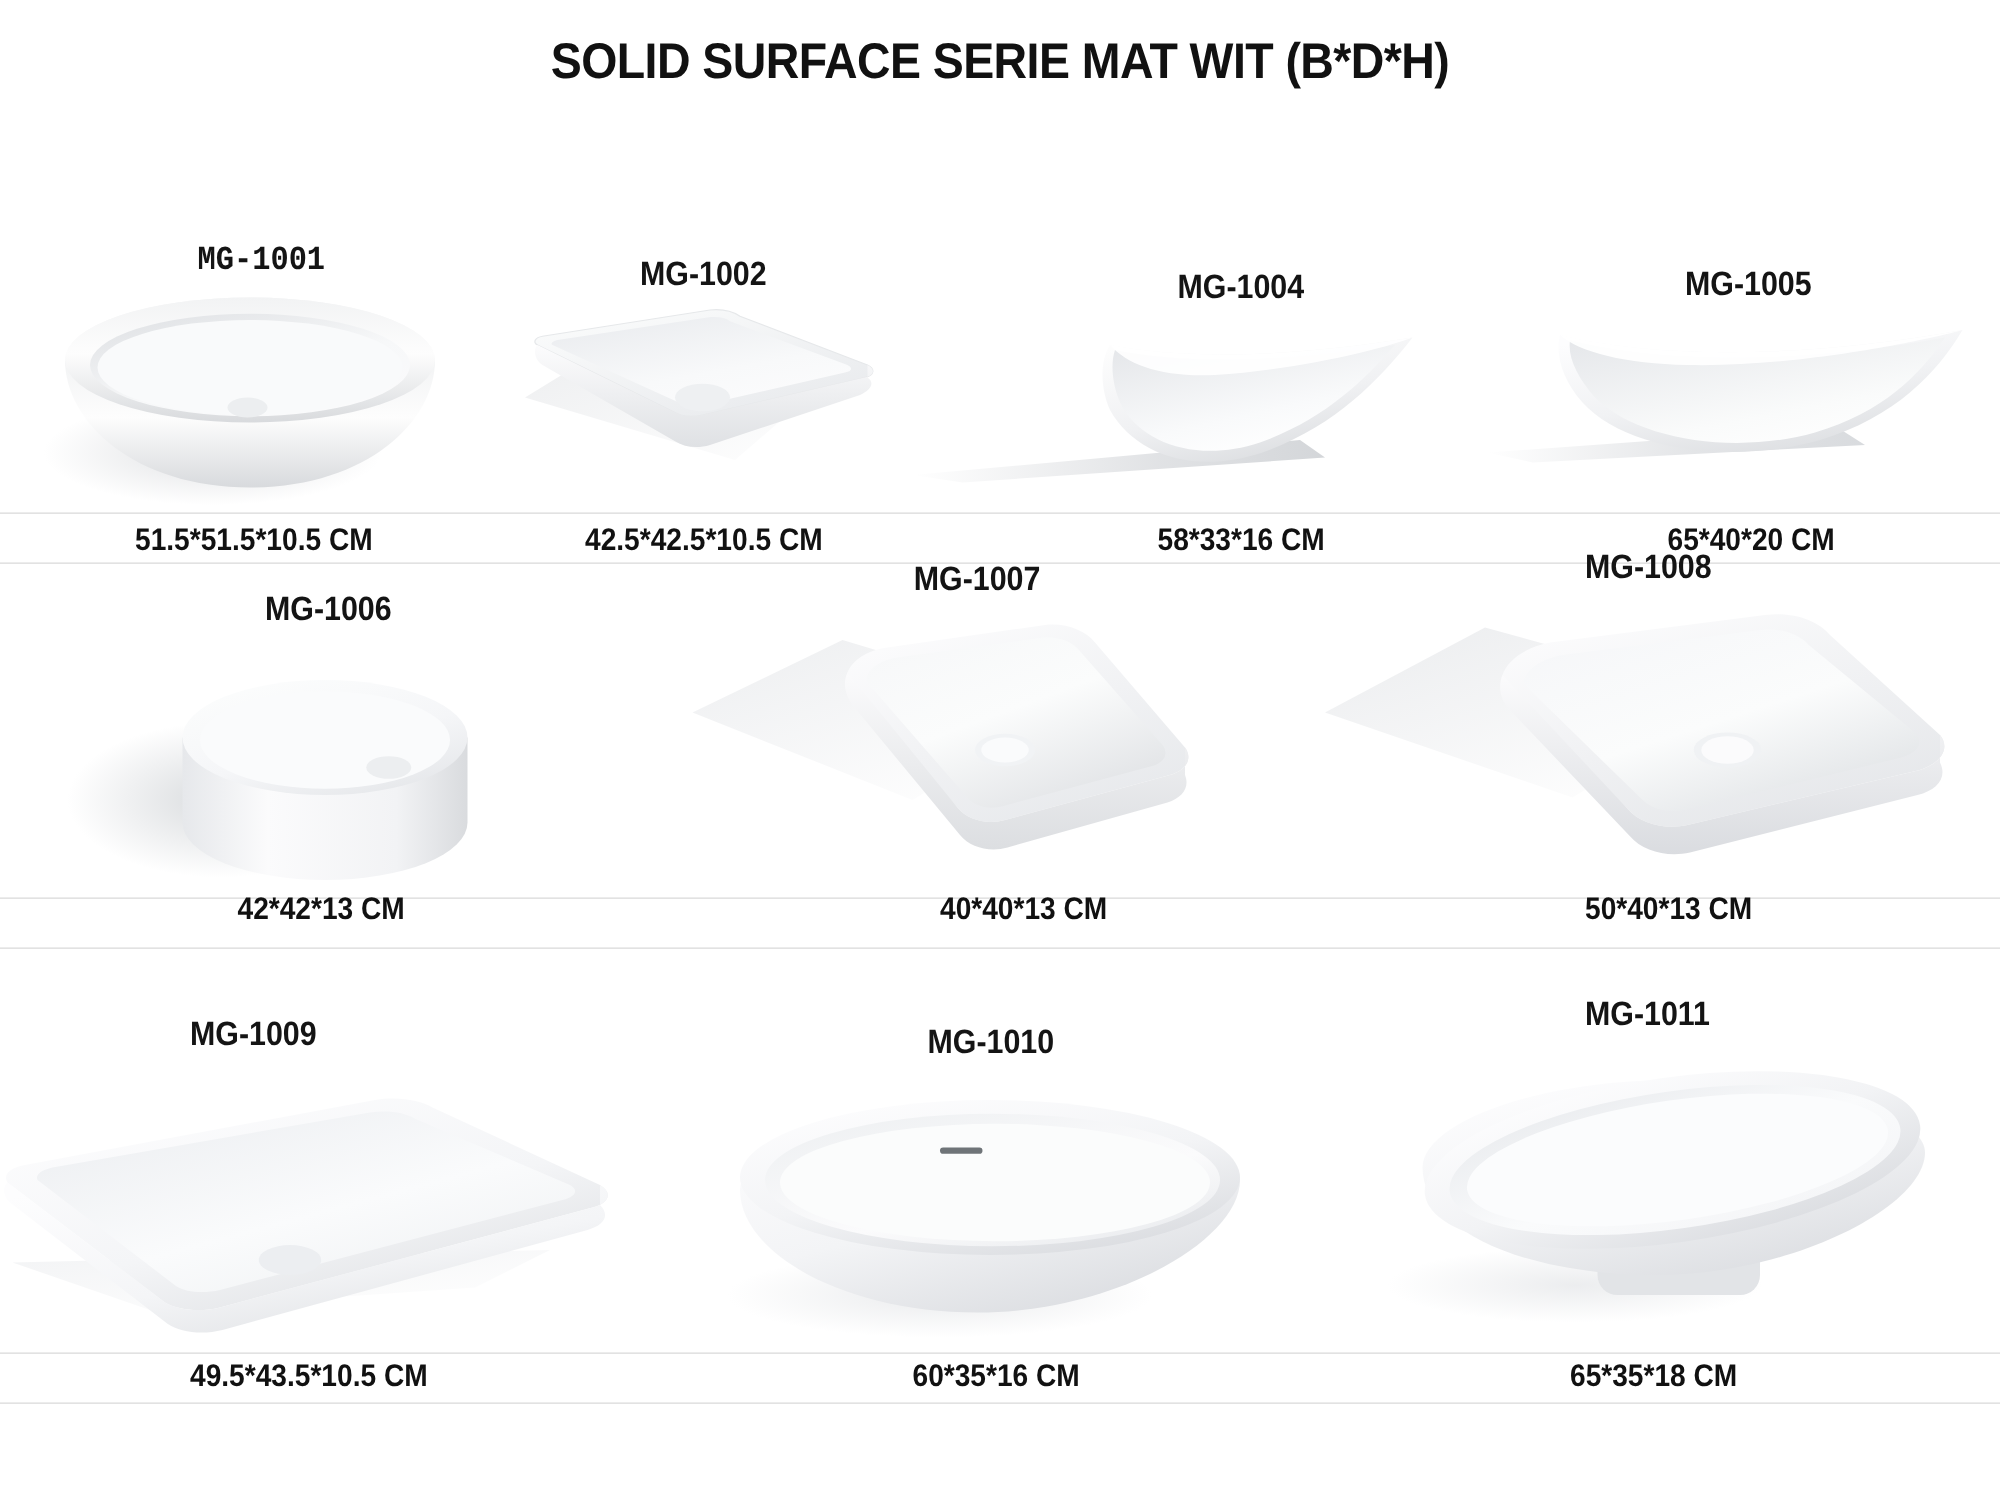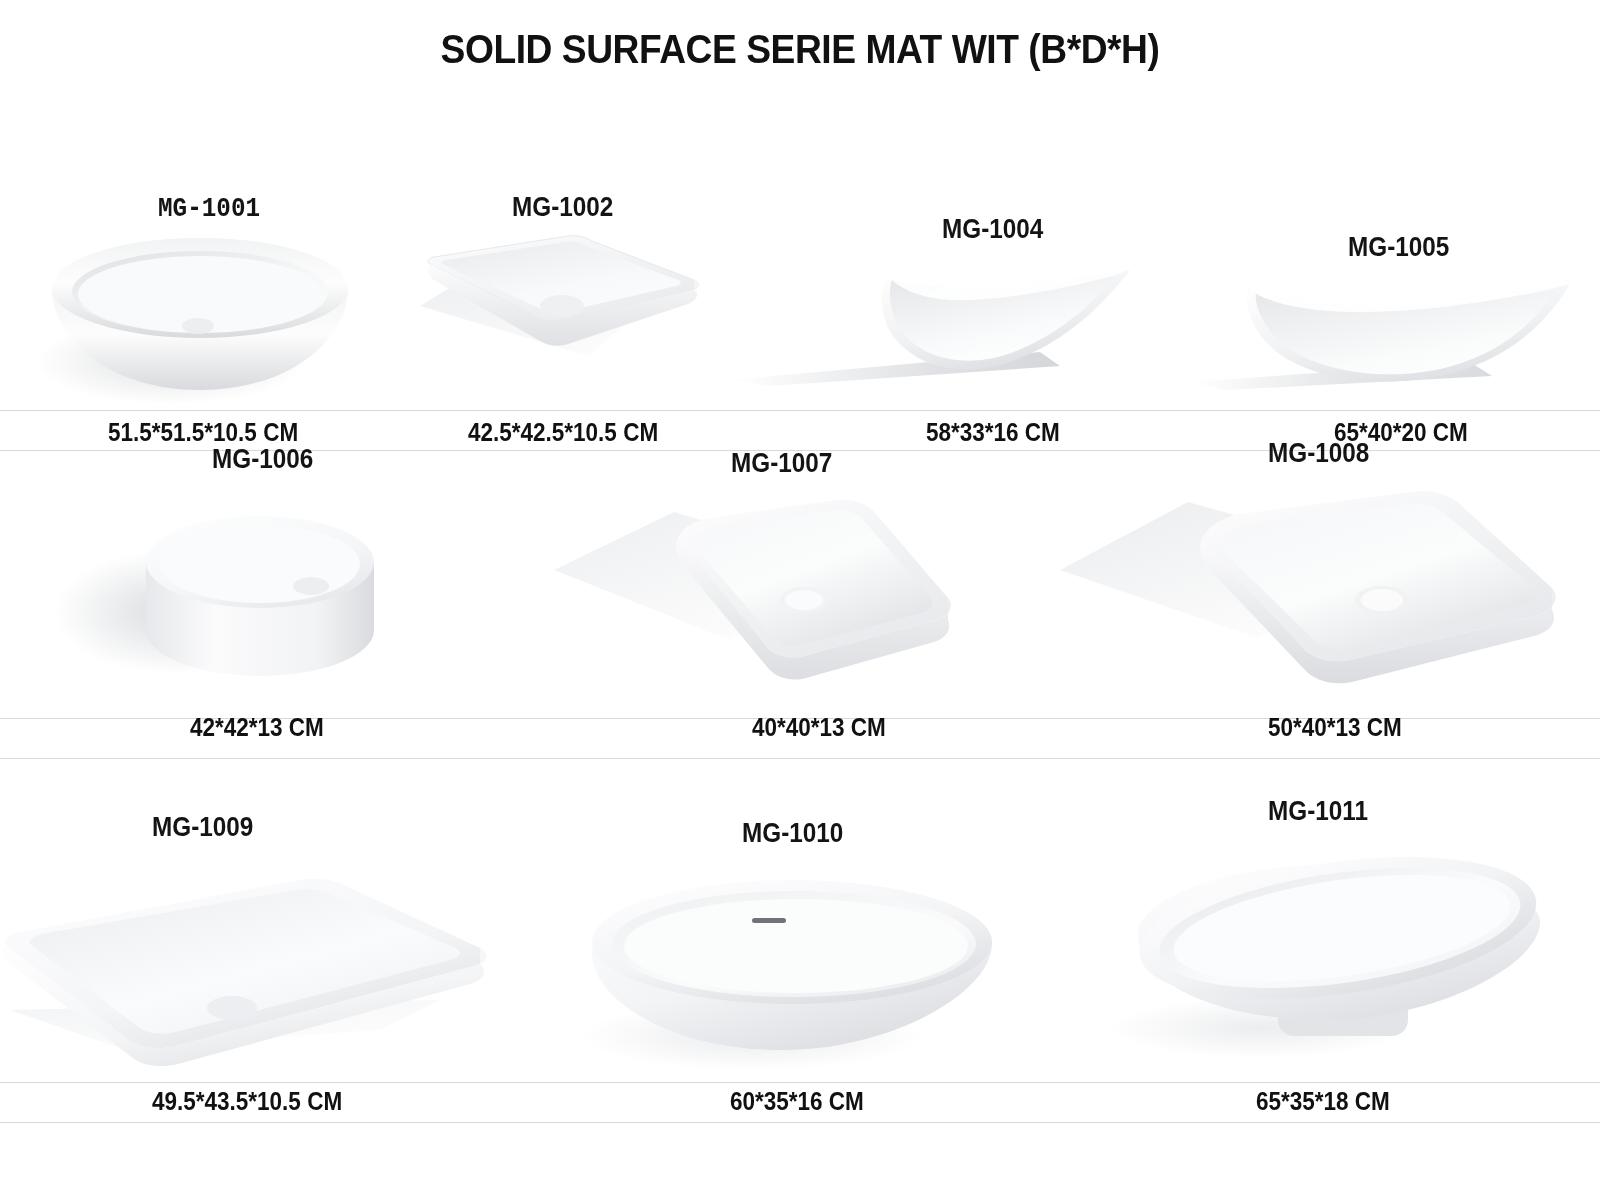--- a/index.html
+++ b/index.html
@@ -108,21 +108,21 @@
         <path d="M22,58 A148,50 0 0 0 318,58 A148,50 0 0 0 22,58 Z" fill="url(#g1out)"></path>
         <path d="M22,58 C22,108 78,160 170,160 C262,160 318,108 318,58 Z" fill="url(#g1out)"></path>
         <ellipse cx="170" cy="58" rx="148" ry="50" fill="url(#g1out)"></ellipse>
         <ellipse cx="170" cy="62" rx="128" ry="41" fill="url(#g1in)"></ellipse>
         <ellipse cx="170" cy="64" rx="122" ry="38" fill="#f9fafb"></ellipse>
         <ellipse cx="168" cy="96" rx="16" ry="8" fill="#eceef0"></ellipse>
       </svg>
     </div>
   </div>
 
-  <div class="cell" style="left:400px; top:100px; width:330px; height:230px;">
+  <div class="cell" style="left:400px; top:112px; width:330px; height:230px;">
     <div class="code" style="left:112px; top:22px;">MG-1002</div>
     <div class="art" style="left:12px; top:58px;">
       <svg width="310" height="160" viewBox="0 0 310 160">
         <defs>
           <linearGradient id="g2sh" x1="0" y1="0" x2="1" y2="1">
             <stop offset="0%" stop-color="#dcdee1"></stop>
             <stop offset="100%" stop-color="#ffffff"></stop>
           </linearGradient>
           <linearGradient id="g2top" x1="0.1" y1="0" x2="0.9" y2="1">
             <stop offset="0%" stop-color="#fbfcfc"></stop>
@@ -170,21 +170,21 @@
           </linearGradient>
         </defs>
         <path d="M20,136 L330,108 L350,122 L60,142 Z" fill="url(#g4sh)" opacity="0.8"></path>
         <path d="M178,32 C230,42 310,44 420,26 C392,62 356,98 300,118 C246,136 198,120 178,84 C170,66 170,44 178,32 Z" fill="url(#g4body)"></path>
         <path d="M182,36 C232,46 306,48 406,32 C380,62 348,92 298,110 C250,126 206,112 188,82 C180,66 178,48 182,36 Z" fill="url(#g4in)"></path>
         <path d="M178,32 C230,42 310,44 420,26 C400,34 330,52 262,56 C220,58 192,48 178,32 Z" fill="#ffffff" opacity="0.9"></path>
       </svg>
     </div>
   </div>
 
-  <div class="cell" style="left:1170px; top:120px; width:430px; height:230px;">
+  <div class="cell" style="left:1170px; top:100px; width:430px; height:230px;">
     <div class="code" style="left:178px; top:42px;">MG-1005</div>
     <div class="art" style="left:0px; top:68px;">
       <svg width="420" height="145" viewBox="0 0 420 145">
         <defs>
           <linearGradient id="g5sh" x1="0" y1="0" x2="1" y2="0">
             <stop offset="0%" stop-color="#ffffff"></stop>
             <stop offset="55%" stop-color="#dcdee1"></stop>
             <stop offset="100%" stop-color="#cfd2d6"></stop>
           </linearGradient>
           <linearGradient id="g5body" x1="0.25" y1="0" x2="0.75" y2="1">
@@ -211,21 +211,21 @@
     <div class="dim" style="left:108px; top:7px;">51.5*51.5*10.5 CM</div>
     <div class="dim" style="left:468px; top:7px;">42.5*42.5*10.5 CM</div>
     <div class="dim" style="left:926px; top:7px;">58*33*16 CM</div>
     <div class="dim" style="left:1334px; top:7px;">65*40*20 CM</div>
   </div>
   <div class="divider" style="top:380px;"></div>
 </div>
 
 <div class="row" style="position:absolute; left:0; top:400px;">
 
-  <div class="cell" style="left:0px; top:12px; width:470px; height:290px;text-align:right;">
+  <div class="cell" style="left:0px; top:40px; width:470px; height:290px;text-align:right;">
     <div class="code" style="left:212px; top:32px;">MG-1006</div>
     <div class="art" style="left:46px; top:72px;">
       <svg width="400" height="210" viewBox="0 0 400 210">
         <defs>
           <radialGradient id="g6sh" cx="50%" cy="50%" r="50%">
             <stop offset="0%" stop-color="#d2d5d8"></stop>
             <stop offset="100%" stop-color="#ffffff"></stop>
           </radialGradient>
           <linearGradient id="g6side" x1="0" y1="0" x2="1" y2="0">
             <stop offset="0%" stop-color="#e6e8eb"></stop>

